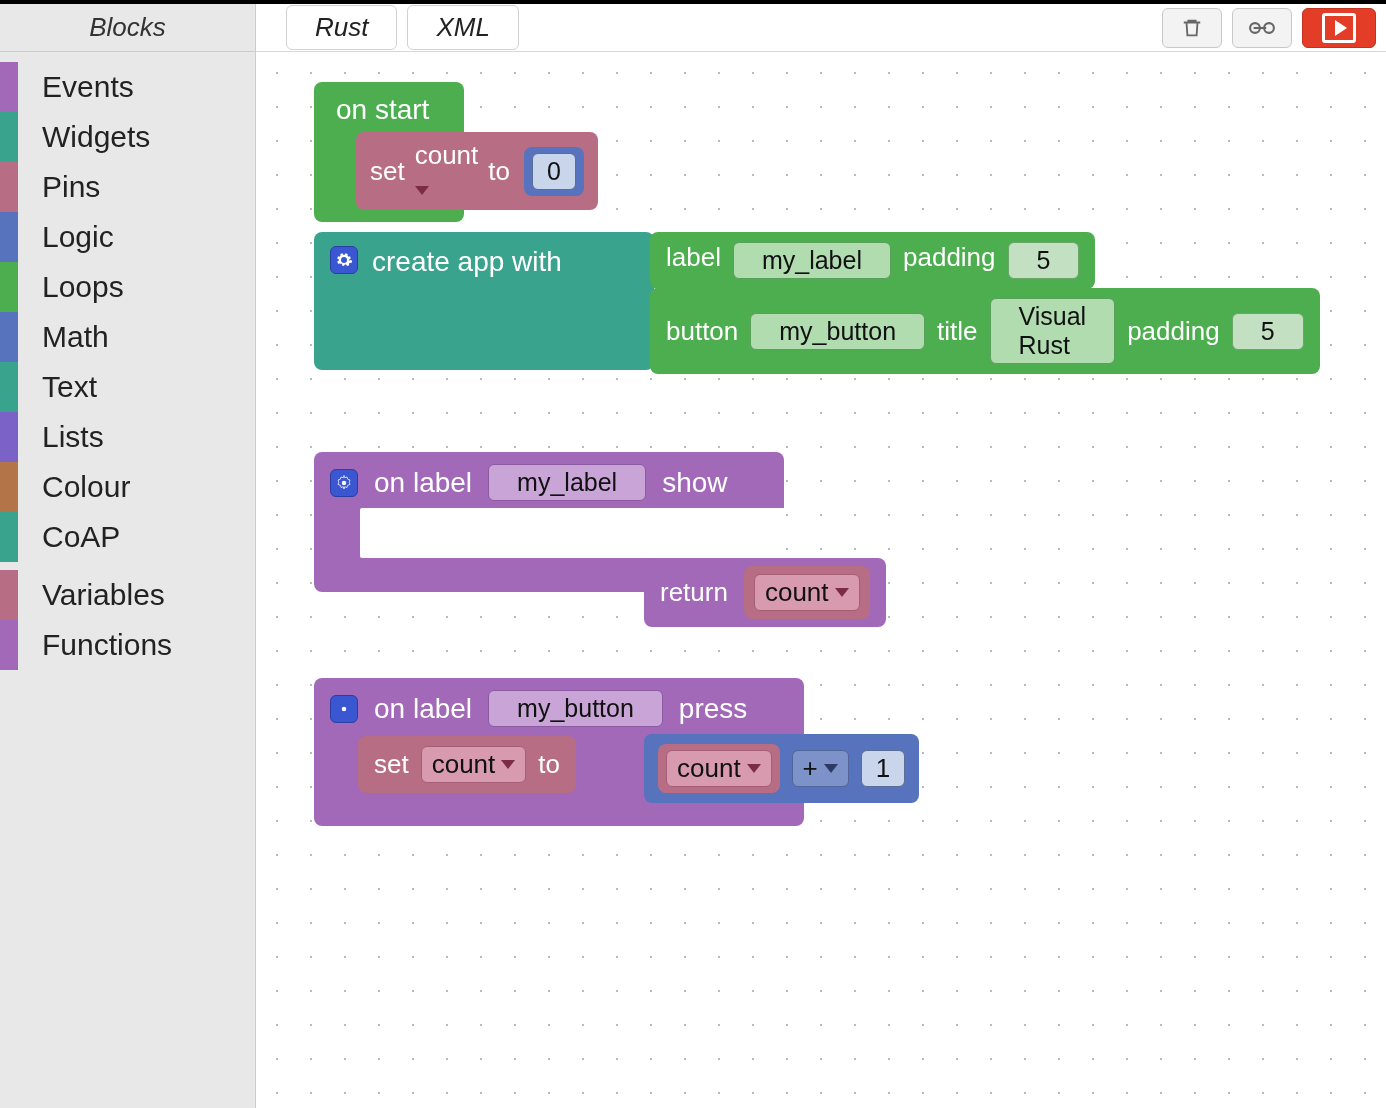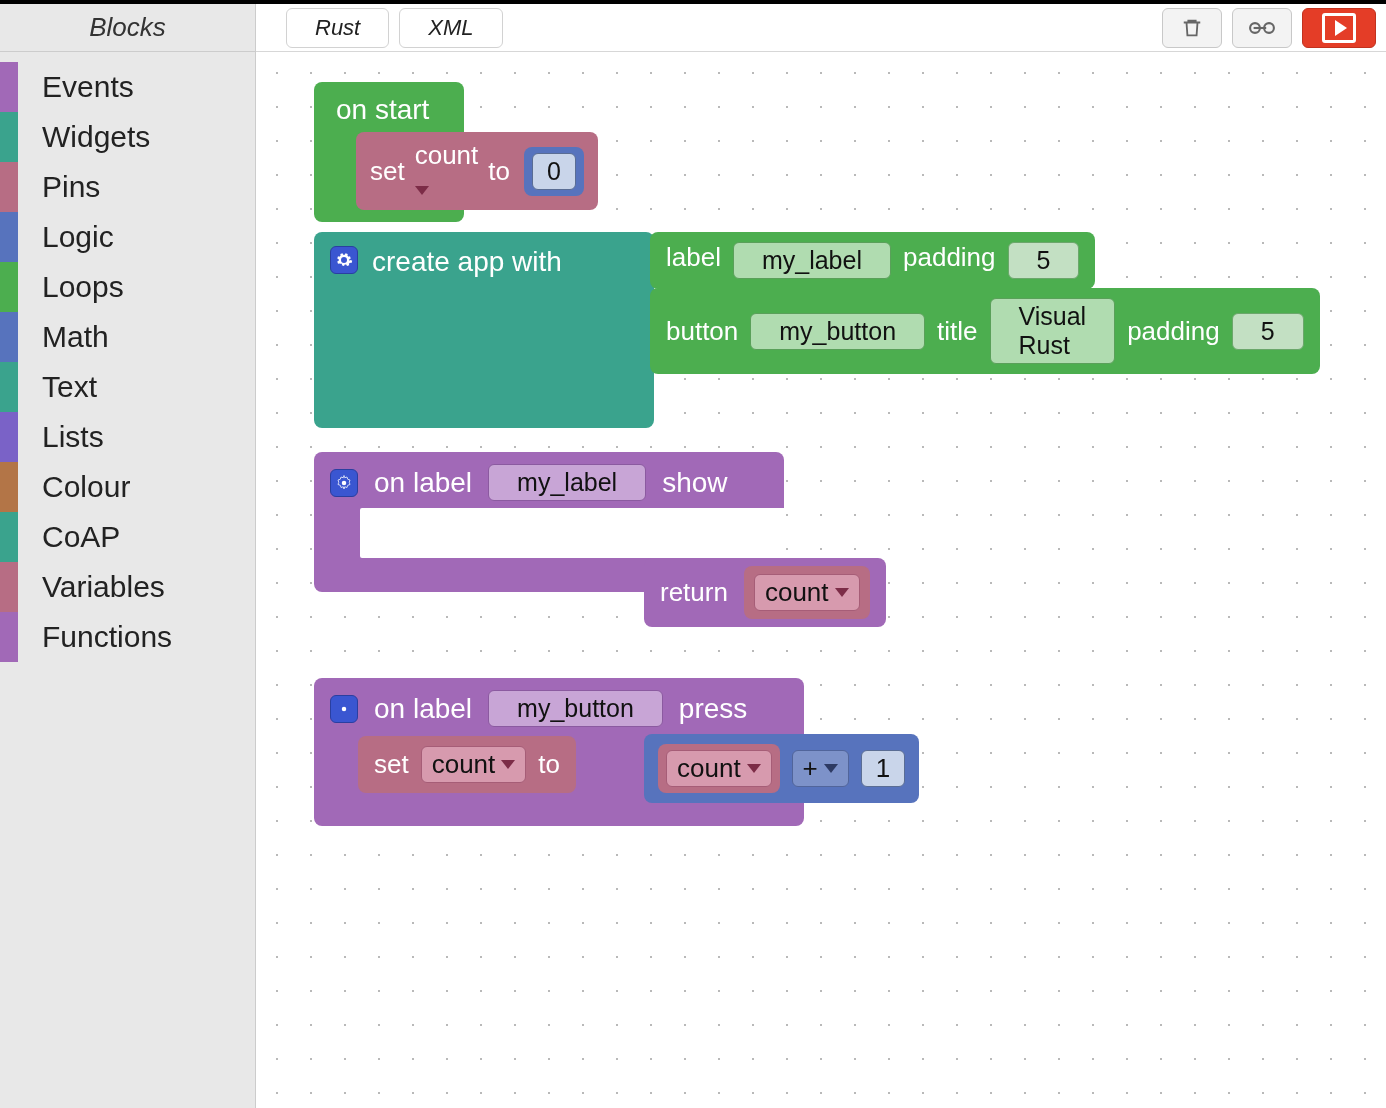--- a/index.html
+++ b/index.html
@@ -41,21 +41,21 @@
     align-items: center;
     gap: 10px;
     padding: 0 10px 0 30px;
     border-bottom: 1px solid #d7d7d7;
   }
   .code-tab {
     border: 1px solid #d2d2d2;
     background: #fff;
     border-radius: 6px;
     padding: 6px 28px;
-    font-size: 22px;
+    font-size: 26px;
     color: #222;
     cursor: pointer;
   }
   .spacer { flex: 1; }
   .toolbar-btn {
     border: 1px solid #c8c8c8;
     background: #f3f3f3;
     border-radius: 6px;
     width: 60px; height: 40px;
     display: flex; align-items: center; justify-content: center;
@@ -102,21 +102,21 @@
   }
   .cat .swatch {
     width: 18px; height: 100%;
     margin-right: 6px;
   }
   .cat .label {
     font-size: 30px;
     color: #222;
   }
   .cat + .cat { margin-top: 0; }
-  .cat.sep { margin-top: 0; }
+  .cat.sep { margin-top: 8px; }
 
   
   .workspace {
     position: absolute;
     left: 256px; top: 52px; right: 0; bottom: 0;
     background: #fff;
     background-image: radial-gradient(#b9b9b9 1.3px, transparent 1.3px);
     background-size: 34px 34px;
     background-position: 4px 4px;
   }
@@ -176,21 +176,21 @@
   }
   #grp-onstart .bluenum{
     background:#5773bd; border-radius:8px; padding:6px 8px; margin-left:4px;
     display:inline-flex;
   }
 
   
   #grp-create { position:absolute; left:58px; top:180px; }
   #grp-create .tealbox{
     background:#3aa38d; border-radius:8px;
-    width:340px; height:196px; position:relative; color:#fff;
+    width:340px; height:138px; position:relative; color:#fff;
   }
   #grp-create .tealbox .gearwrap{
     position:absolute; left:16px; top:14px;
   }
   #grp-create .tealbox .txt{
     position:absolute; left:58px; top:14px; font-size:28px; color:#fff;
   }
   #grp-create .labelrow{
     position:absolute; left:336px; top:0;
     background:#4cae4f; border-radius:8px;

